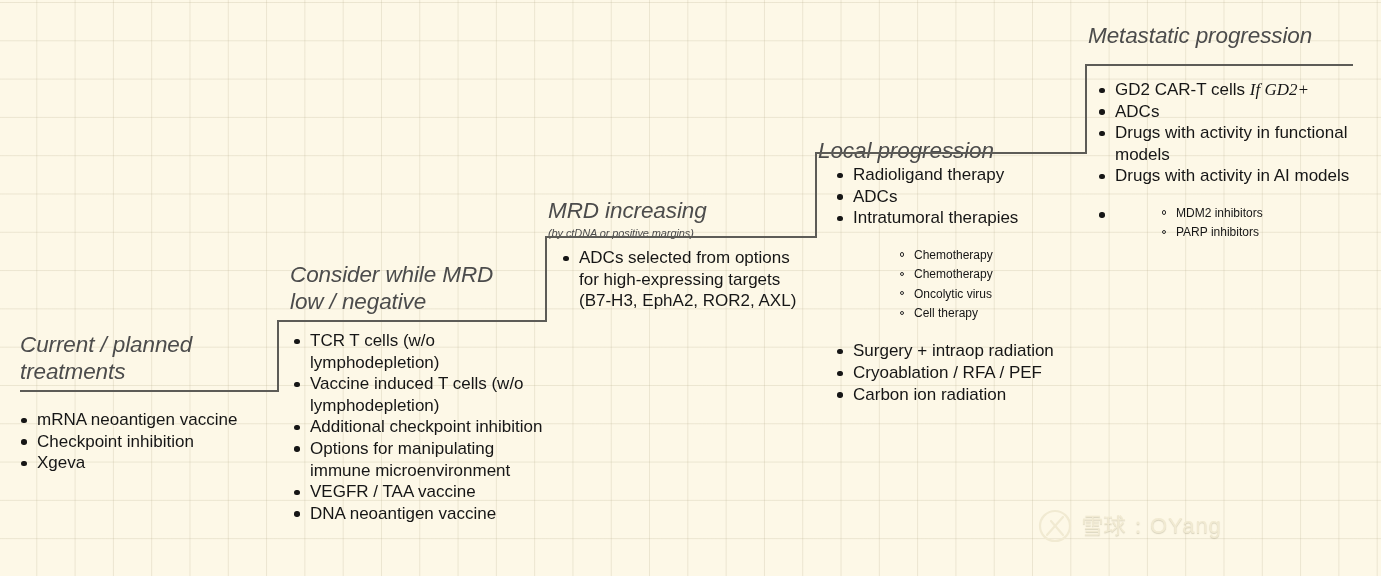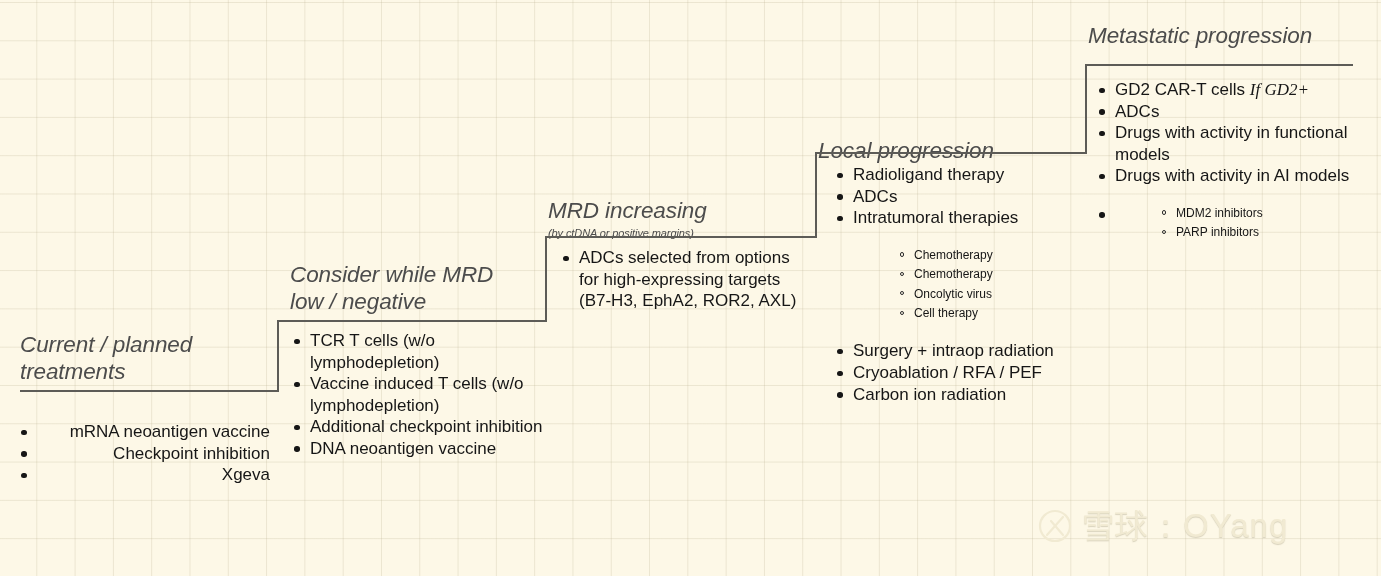--- a/index.html
+++ b/index.html
@@ -106,21 +106,21 @@
   .it { font-style: italic; font-family: Liberation Serif, serif; }
 
   #watermark {
     position: absolute;
     left: 1038px;
     top: 506px;
     display: flex;
     align-items: center;
     gap: 9px;
     color: #f1ead2;
-    font-size: 33px;
+    font-size: 22px;
     line-height: 40px;
     text-shadow: 0 1px 1px rgba(150,140,110,0.35);
     user-select: none;
     white-space: nowrap;
   }
   #watermark .wm-logo {
     width: 34px;
     height: 34px;
     flex: 0 0 34px;
   }
@@ -128,21 +128,21 @@
 </style>
 </head>
 <body>
 
 <div id="canvas">
 
   <div class="stage">
     <div class="heading" style="left:20px; top:331px; width:240px;">Current / planned
 treatments</div>
     <div class="riser h" style="left:20px; top:390px; width:259px;"></div>
-    <ul class="blist" style="left:20px; top:421px; width:250px;text-align:right;">
+    <ul class="blist" style="left:20px; top:409px; width:250px;">
       <li>
           <span class="btext">mRNA neoantigen vaccine</span>
         </li>
       <li>
           <span class="btext">Checkpoint inhibition</span>
         </li>
       <li>
           <span class="btext">Xgeva</span>
         </li>
     </ul>
@@ -155,20 +155,26 @@
     <div class="riser h" style="left:277px; top:320px; width:270px;"></div>
     <ul class="blist" style="left:293px; top:330px; width:262px;">
       <li>
           <span class="btext">TCR T cells (w/o lymphodepletion)</span>
         </li>
       <li>
           <span class="btext">Vaccine induced T cells (w/o lymphodepletion)</span>
         </li>
       <li>
           <span class="btext">Additional checkpoint inhibition</span>
+        </li>
+      <li>
+          <span class="btext">Options for manipulating immune microenvironment</span>
+        </li>
+      <li>
+          <span class="btext">VEGFR / TAA vaccine</span>
         </li>
       <li>
           <span class="btext">DNA neoantigen vaccine</span>
         </li>
     </ul>
   </div>
 
   <div class="stage">
     <div class="heading" style="left:548px; top:170px; width:268px;">
       <span>MRD increasing</span>

